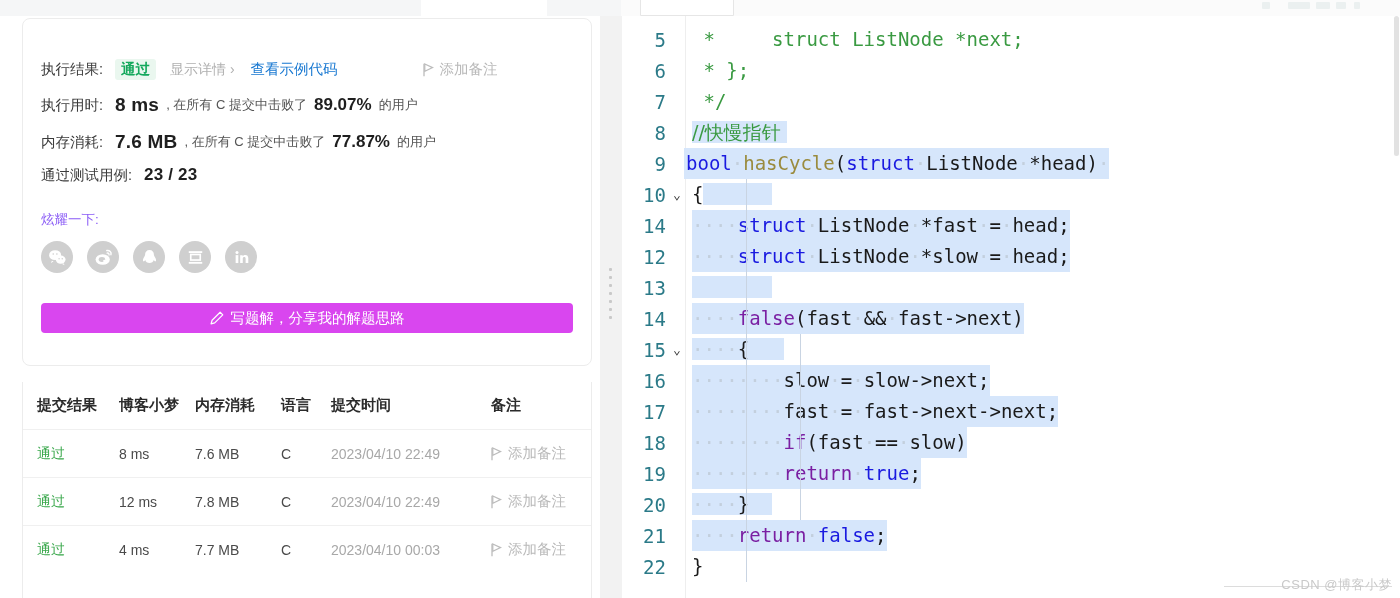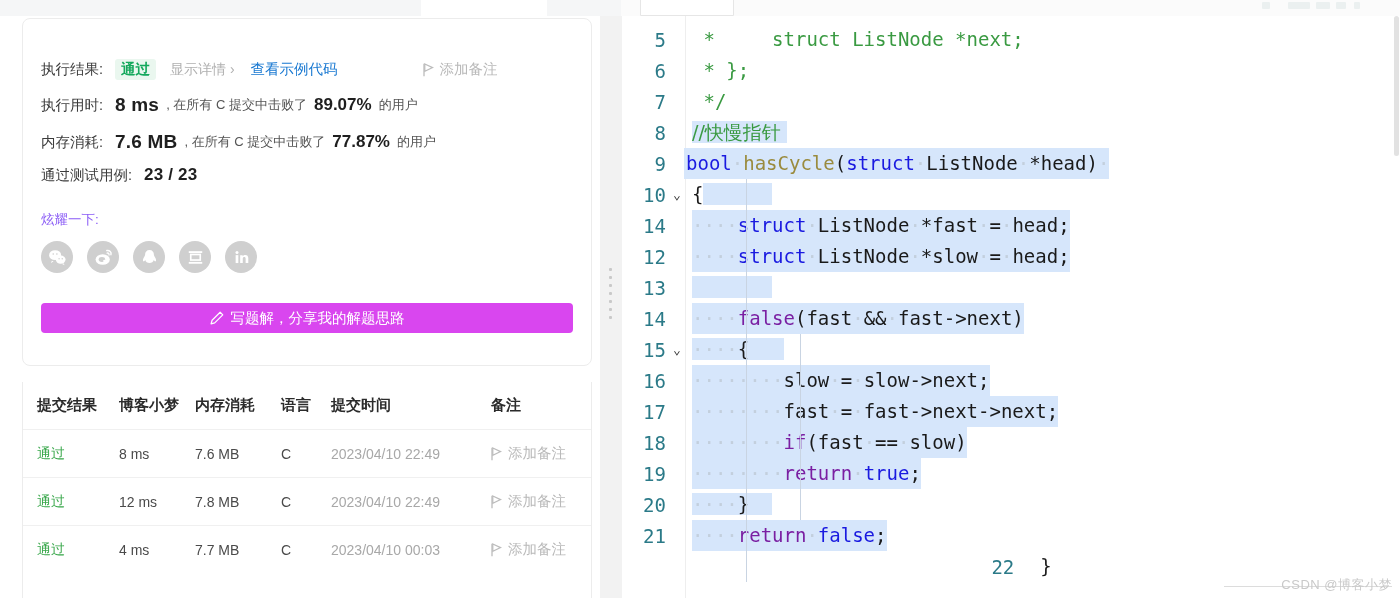--- a/index.html
+++ b/index.html
@@ -369,21 +369,21 @@
     <span class="fold"></span>
     <span class="ctext"><span class="hl"><span class="dot">····</span>}</span><span class="hl">  </span></span>
   </div>
 
   <div class="cline" style="top:504px;">
     <span class="lno">21</span>
     <span class="fold"></span>
     <span class="ctext hl"><span class="dot">····</span><span class="kw">return</span><span class="dot">·</span><span class="blu">false</span>;</span>
   </div>
 
-  <div class="cline" style="top:535px;justify-content:center;">
+  <div class="cline" style="top:535px;">
     <span class="lno">22</span>
     <span class="fold"></span>
     <span class="ctext">}</span>
   </div>
 
   <div class="indent-guide" style="left:124px;top:163px;height:403px;"></div>
   <div class="indent-guide" style="left:178px;top:318px;height:186px;"></div>
 
   <div class="wm-rule"></div>
   <div class="watermark">CSDN @博客小梦</div>

